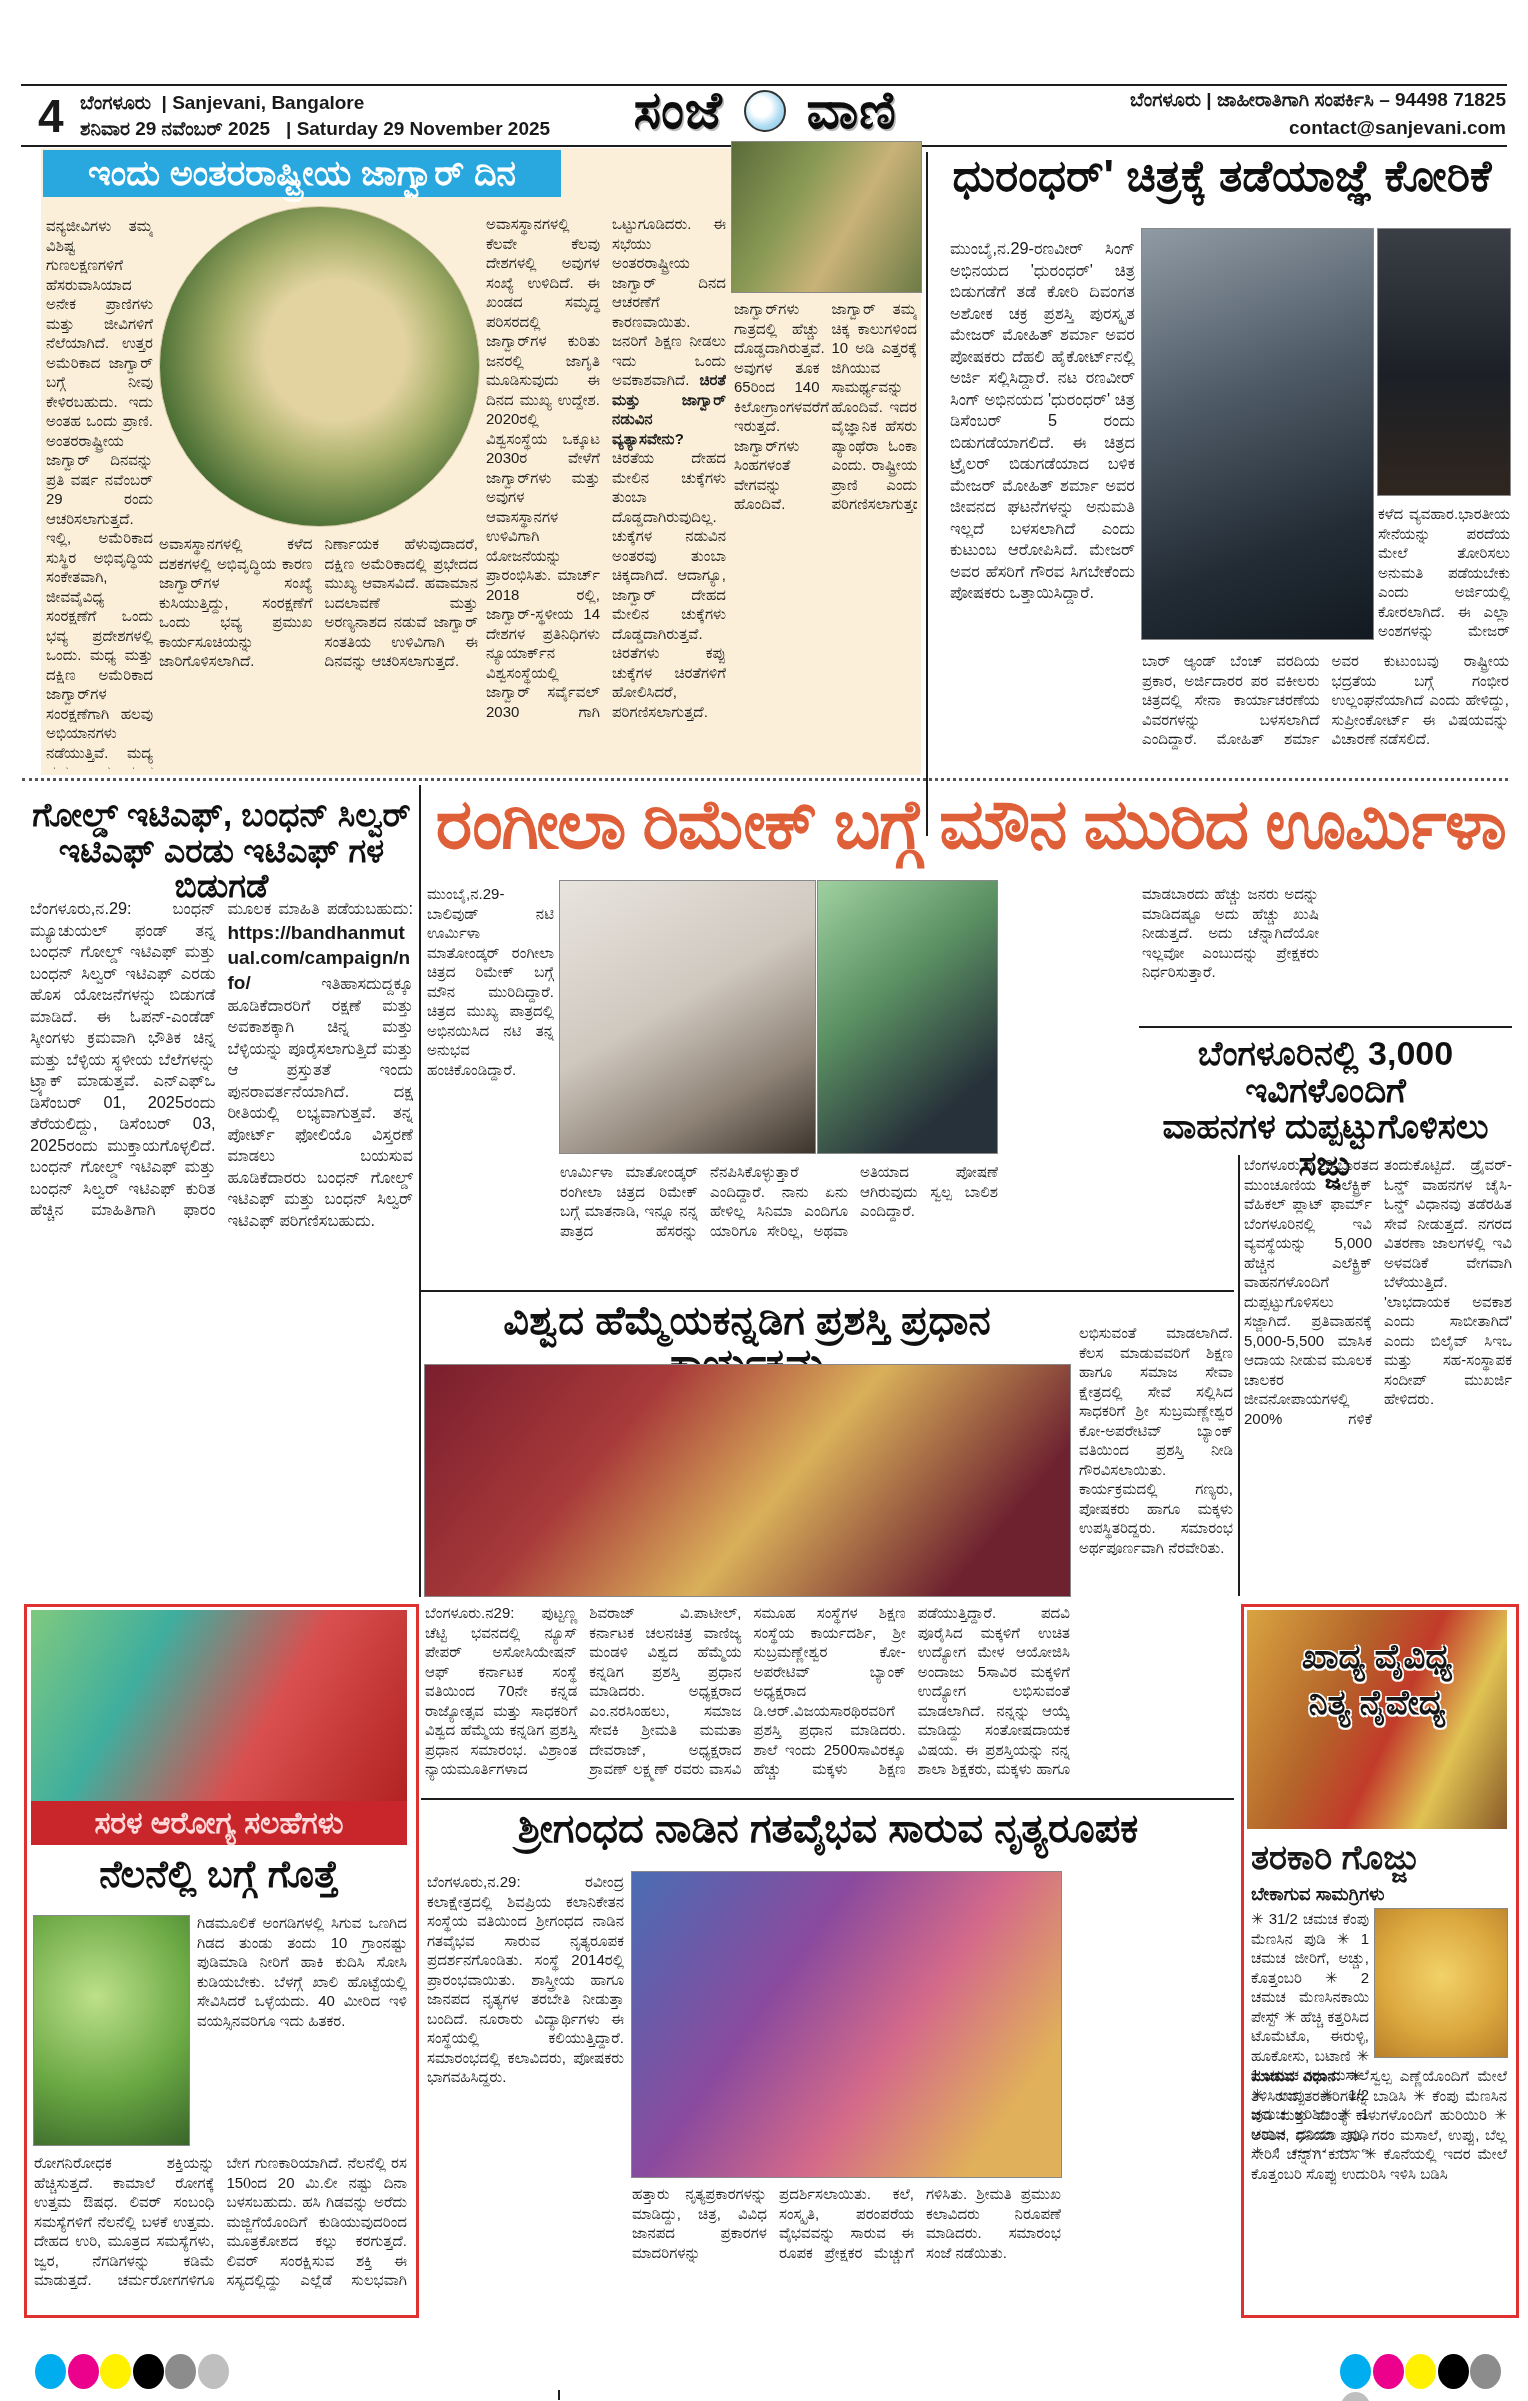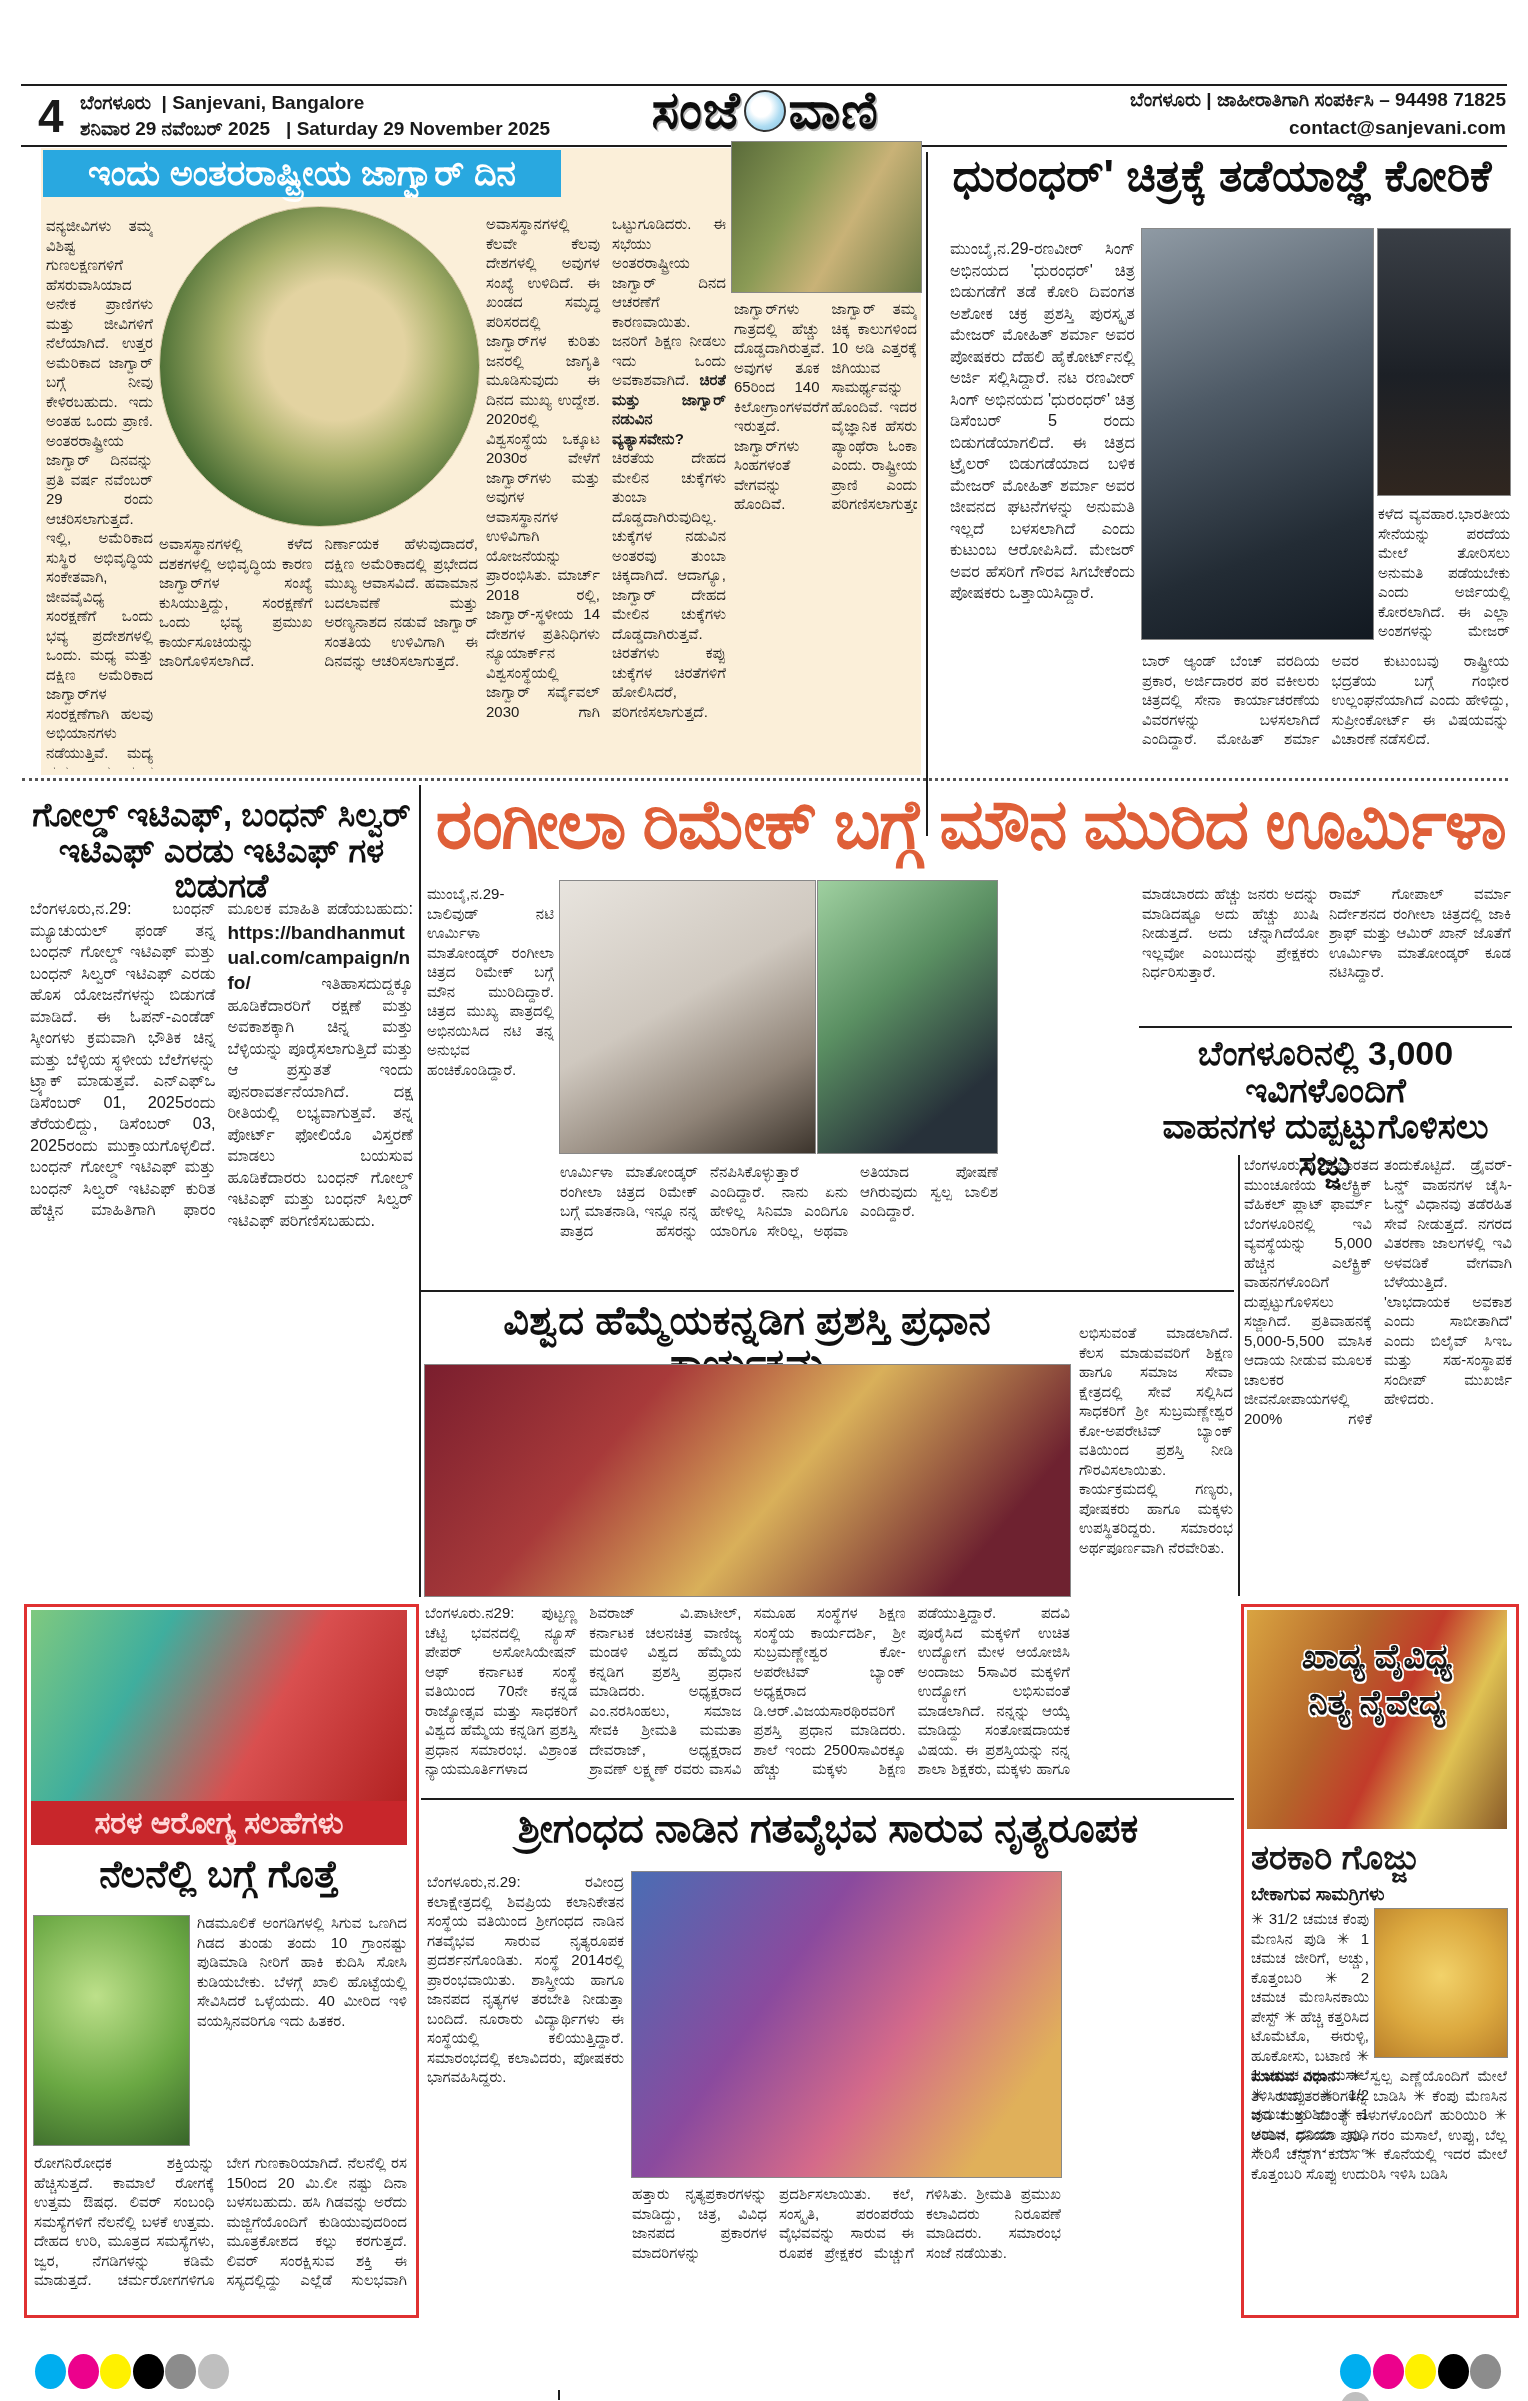--- a/index.html
+++ b/index.html
@@ -46,21 +46,21 @@
   <div class="abs rule" style="left:21px;top:145px;width:1486px;height:2.2px;"></div>
 
   <div class="abs" style="left:38px;top:89px;font-size:46px;font-weight:bold;">4</div>
   <div class="abs" style="left:80px;top:92px;font-size:19px;font-weight:bold;">
     <span>ಬೆಂಗಳೂರು</span>&nbsp;&nbsp;<span>| Sanjevani, Bangalore</span>
   </div>
   <div class="abs" style="left:80px;top:118px;font-size:19px;font-weight:bold;">
     <span>ಶನಿವಾರ 29 ನವೆಂಬರ್ 2025</span>&nbsp;&nbsp;&nbsp;<span>| Saturday  29 November 2025</span>
   </div>
 
-  <div class="abs" style="left:632px;top:80px;width:266px;display:flex;align-items:center;justify-content:center;">
+  <div class="abs" style="left:632px;top:80px;width:266px;display:flex;align-items:center;justify-content:center;gap:18px;">
     <span class="mast" style="font-size:52px;">ಸಂಜೆ</span>
     <span class="abs" style="position:static;display:inline-block;width:38px;height:38px;border-radius:50%;background:radial-gradient(circle at 40% 40%,#ffffff 0 30%,#aedcf2 60%,#7fbede);border:2.2px solid #333;margin:0 3px;"></span>
     <span class="mast" style="font-size:52px;">ವಾಣಿ</span>
   </div>
 
   <div class="abs" style="right:22px;top:89px;font-size:19px;font-weight:bold;text-align:left;">ಬೆಂಗಳೂರು  |  ಜಾಹೀರಾತಿಗಾಗಿ ಸಂಪರ್ಕಿಸಿ – 94498 71825</div>
   <div class="abs" style="right:22px;top:117px;font-size:19px;font-weight:bold;text-align:right;">contact@sanjevani.com</div>
 
   <div class="abs" style="left:41px;top:148px;width:880px;height:627px;background:#fbefd9;"></div>
   <div class="abs band" style="left:43px;top:150px;width:518px;height:47px;background:#29a8e0;color:#fff;font-size:35px;font-weight:bold;">ಇಂದು ಅಂತರರಾಷ್ಟ್ರೀಯ ಜಾಗ್ವಾರ್ ದಿನ</div>
@@ -96,21 +96,20 @@
     <b style="font-size:19px;word-break:break-all;">https://bandhanmutual.com/campaign/nfo/</b>
     <span>ಇತಿಹಾಸದುದ್ದಕ್ಕೂ ಹೂಡಿಕೆದಾರರಿಗೆ ರಕ್ಷಣೆ ಮತ್ತು ಅವಕಾಶಕ್ಕಾಗಿ ಚಿನ್ನ ಮತ್ತು ಬೆಳ್ಳಿಯನ್ನು ಪೂರೈಸಲಾಗುತ್ತಿದೆ ಮತ್ತು ಆ ಪ್ರಸ್ತುತತೆ ಇಂದು ಪುನರಾವರ್ತನೆಯಾಗಿದೆ. ದಕ್ಷ ರೀತಿಯಲ್ಲಿ ಲಭ್ಯವಾಗುತ್ತವೆ. ತನ್ನ ಪೋರ್ಟ್ ಫೋಲಿಯೊ ವಿಸ್ತರಣೆ ಮಾಡಲು ಬಯಸುವ ಹೂಡಿಕೆದಾರರು ಬಂಧನ್ ಗೋಲ್ಡ್ ಇಟಿಎಫ್ ಮತ್ತು ಬಂಧನ್ ಸಿಲ್ವರ್ ಇಟಿಎಫ್ ಪರಿಗಣಿಸಬಹುದು.</span>
   </div>
   <div class="abs rule" style="left:419px;top:785px;width:1.5px;height:812px;"></div>
 
   <div class="abs headline" style="left:425px;top:788px;width:1091px;font-size:69px;color:#df5f38;letter-spacing:-1.5px;">ರಂಗೀಲಾ ರಿಮೇಕ್ ಬಗ್ಗೆ ಮೌನ ಮುರಿದ ಊರ್ಮಿಳಾ</div>
   <div class="abs ph ph-urmila photo-frame" style="left:560px;top:881px;width:255px;height:272px;"></div>
   <div class="abs ph ph-rangeela photo-frame" style="left:818px;top:881px;width:179px;height:272px;"></div>
   <div class="abs body-text body-sm" style="left:427px;top:884px;width:127px;height:403px;">ಮುಂಬೈ,ನ.29-ಬಾಲಿವುಡ್ ನಟಿ ಊರ್ಮಿಳಾ ಮಾತೋಂಡ್ಕರ್ ರಂಗೀಲಾ ಚಿತ್ರದ ರಿಮೇಕ್ ಬಗ್ಗೆ ಮೌನ ಮುರಿದಿದ್ದಾರೆ. ಚಿತ್ರದ ಮುಖ್ಯ ಪಾತ್ರದಲ್ಲಿ ಅಭಿನಯಿಸಿದ ನಟಿ ತನ್ನ ಅನುಭವ ಹಂಚಿಕೊಂಡಿದ್ದಾರೆ.</div>
   <div class="abs body-text body-sm" style="left:1142px;top:884px;width:177px;height:137px;">ಮಾಡಬಾರದು ಹೆಚ್ಚು ಜನರು ಅದನ್ನು ಮಾಡಿದಷ್ಟೂ ಅದು ಹೆಚ್ಚು ಖುಷಿ ನೀಡುತ್ತದೆ. ಅದು ಚೆನ್ನಾಗಿದೆಯೋ ಇಲ್ಲವೋ ಎಂಬುದನ್ನು ಪ್ರೇಕ್ಷಕರು ನಿರ್ಧರಿಸುತ್ತಾರೆ.</div>
-  <div class="abs body-text body-sm" style="left:1329px;top:884px;width:182px;height:137px;">ರಾಮ್ ಗೋಪಾಲ್ ವರ್ಮಾ ನಿರ್ದೇಶನದ ರಂಗೀಲಾ ಚಿತ್ರದಲ್ಲಿ ಜಾಕಿ ಶ್ರಾಫ್ ಮತ್ತು ಆಮಿರ್ ಖಾನ್ ಜೊತೆಗೆ ಊರ್ಮಿಳಾ ಮಾತೋಂಡ್ಕರ್ ಕೂಡ ನಟಿಸಿದ್ದಾರೆ.</div>
   <div class="abs body-text body-sm cols3" style="left:560px;top:1162px;width:438px;height:124px;">ಊರ್ಮಿಳಾ ಮಾತೋಂಡ್ಕರ್ ರಂಗೀಲಾ ಚಿತ್ರದ ರಿಮೇಕ್ ಬಗ್ಗೆ ಮಾತನಾಡಿ, ಇನ್ನೂ ನನ್ನ ಪಾತ್ರದ ಹೆಸರನ್ನು ನೆನಪಿಸಿಕೊಳ್ಳುತ್ತಾರೆ ಎಂದಿದ್ದಾರೆ. ನಾನು ಏನು ಹೇಳಿಲ್ಲ ಸಿನಿಮಾ ಎಂದಿಗೂ ಯಾರಿಗೂ ಸೇರಿಲ್ಲ, ಅಥವಾ ಅತಿಯಾದ ಪೋಷಣೆ ಆಗಿರುವುದು ಸ್ವಲ್ಪ ಬಾಲಿಶ ಎಂದಿದ್ದಾರೆ.</div>
   <div class="abs body-text body-sm" style="left:427px;top:1290px;width:0;height:0;overflow:hidden;">ಕೆಲವೇ ಕೆಲವು ಚಿತ್ರಗಳು ಜನರ ಹೃದಯದಲ್ಲಿ ಉಳಿಯುತ್ತವೆ. ಅಂತಹ ಚಿತ್ರಗಳಲ್ಲಿ ರಂಗೀಲಾ ಕೂಡ ಒಂದು ಎಂದು ಹೇಳಿದ್ದಾರೆ.</div>
 
   <div class="abs rule" style="left:1139px;top:1026px;width:373px;height:2.2px;"></div>
   <div class="abs headline" style="left:1139px;top:1035px;width:373px;font-size:34px;">
     <div>ಬೆಂಗಳೂರಿನಲ್ಲಿ 3,000 ಇವಿಗಳೊಂದಿಗೆ</div>
     <div>ವಾಹನಗಳ ದುಪ್ಪಟ್ಟುಗೊಳಿಸಲು ಸಜ್ಜು</div>
   </div>
   <div class="abs body-text body-sm cols2" style="left:1244px;top:1155px;width:268px;height:440px;">ಬೆಂಗಳೂರು,ನ.29:ಭಾರತದ ಮುಂಚೂಣಿಯ ಎಲೆಕ್ಟ್ರಿಕ್ ವೆಹಿಕಲ್ ಪ್ಲಾಟ್ ಫಾರ್ಮ್ ಬೆಂಗಳೂರಿನಲ್ಲಿ ಇವಿ ವ್ಯವಸ್ಥೆಯನ್ನು 5,000 ಹೆಚ್ಚಿನ ಎಲೆಕ್ಟ್ರಿಕ್ ವಾಹನಗಳೊಂದಿಗೆ ದುಪ್ಪಟ್ಟುಗೊಳಿಸಲು ಸಜ್ಜಾಗಿದೆ. ಪ್ರತಿವಾಹನಕ್ಕೆ 5,000-5,500 ಮಾಸಿಕ ಆದಾಯ ನೀಡುವ ಮೂಲಕ ಚಾಲಕರ ಜೀವನೋಪಾಯಗಳಲ್ಲಿ 200% ಗಳಿಕೆ ತಂದುಕೊಟ್ಟಿದೆ. ಡ್ರೈವರ್-ಓನ್ಡ್ ವಾಹನಗಳ ಚೈಸಿ-ಓನ್ಡ್ ವಿಧಾನವು ತಡೆರಹಿತ ಸೇವೆ ನೀಡುತ್ತದೆ. ನಗರದ ವಿತರಣಾ ಜಾಲಗಳಲ್ಲಿ ಇವಿ ಅಳವಡಿಕೆ ವೇಗವಾಗಿ ಬೆಳೆಯುತ್ತಿದೆ. 'ಲಾಭದಾಯಕ ಅವಕಾಶ ಎಂದು ಸಾಬೀತಾಗಿದೆ' ಎಂದು ಬಿಲೈವ್ ಸಿಇಒ ಮತ್ತು ಸಹ-ಸಂಸ್ಥಾಪಕ ಸಂದೀಪ್ ಮುಖರ್ಜಿ ಹೇಳಿದರು.</div>
   <div class="abs rule" style="left:1238px;top:1155px;width:1.5px;height:441px;"></div>

